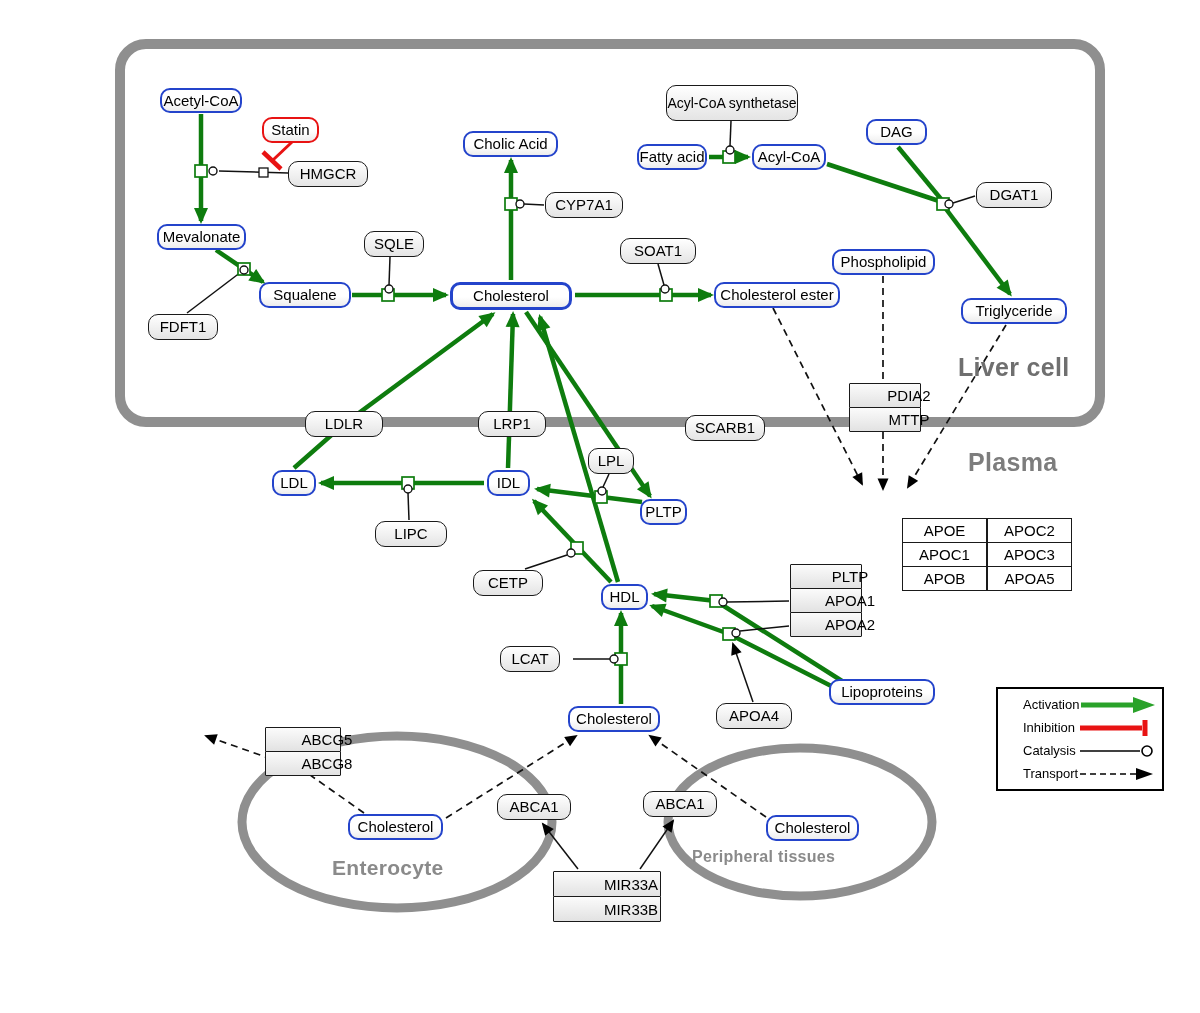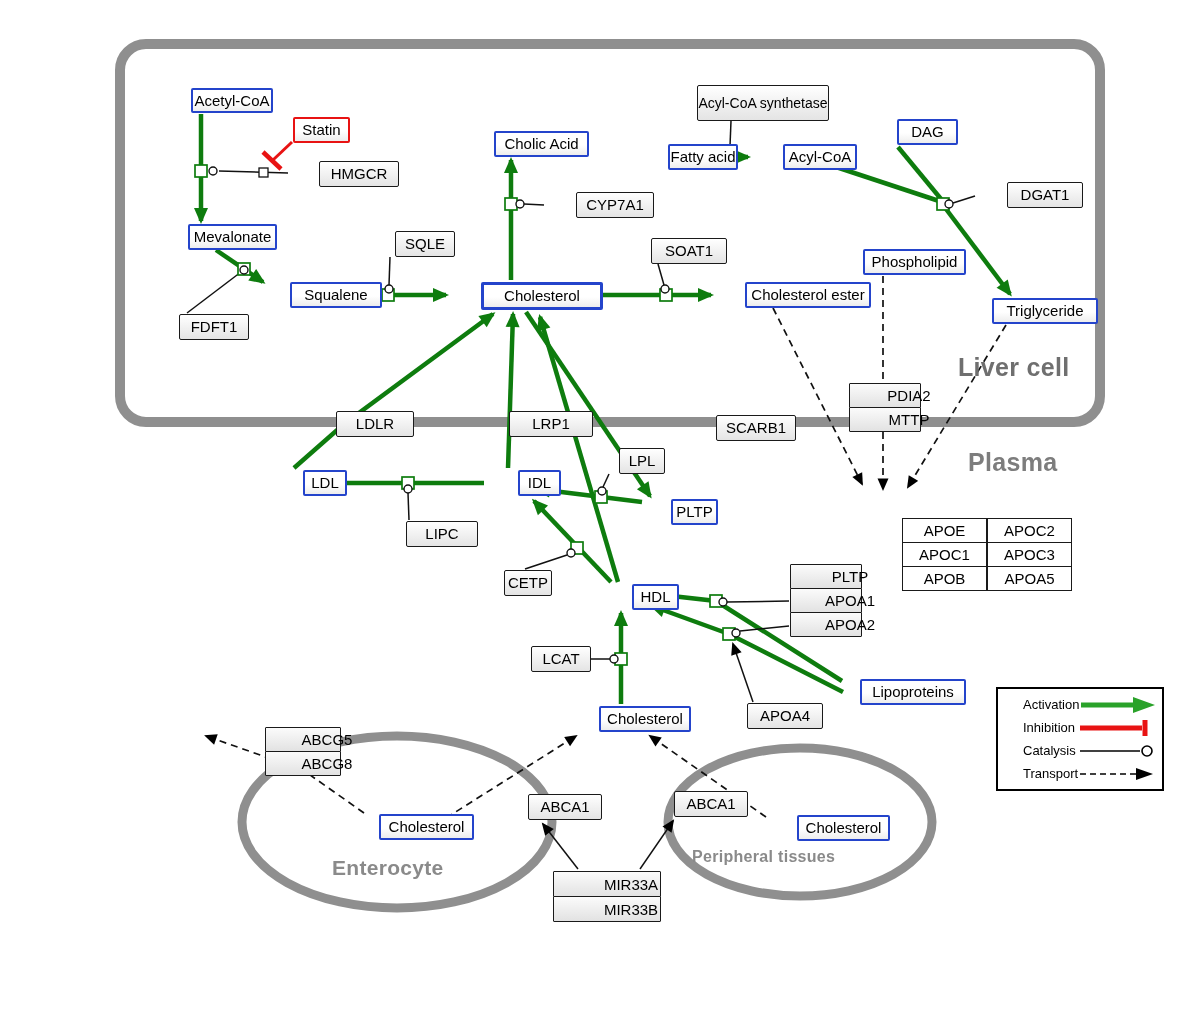--- a/index.html
+++ b/index.html
@@ -1,20 +1,20 @@
 <!DOCTYPE html>
 <html><head>
 <meta charset="utf-8">
 <style>
   html,body{margin:0;padding:0;background:#fff;font-family:"Liberation Sans",sans-serif;}
   .canvas{position:relative;width:1200px;height:1013px;background:#fff;overflow:hidden;}
   svg.layer{position:absolute;left:0;top:0;}
   .node{position:absolute;display:flex;align-items:center;justify-content:center;
         text-align:center;font-size:15px;color:#000;box-sizing:border-box;
-        background:linear-gradient(180deg,#ffffff 55%,#ededed);border-radius:2px;line-height:1.05;margin-left:31px;}
+        background:linear-gradient(180deg,#ffffff 55%,#ededed);border-radius:10px;line-height:1.05;}
   .metab{border:2px solid #2444cb;}
   .metab-strong{border:3px solid #2444cb;}
   .statin{border:2px solid #e81313;}
   .enzyme{border:1px solid #1a1a1a;background:linear-gradient(180deg,#ffffff,#e4e4e4);}
   .stack{position:absolute;box-sizing:border-box;}
   .stack .row{box-sizing:border-box;border:1px solid #1a1a1a;margin-top:-1px;
         display:flex;align-items:center;justify-content:center;font-size:15px;
         background:linear-gradient(180deg,#fbfbfb,#e2e2e2);border-radius:1px;padding-left:48px;}
   .stack .row:first-child{margin-top:0;}
   .apo{position:absolute;display:grid;grid-template-columns:85px 85px;}
@@ -161,25 +161,25 @@
   <div class="node statin" style="left:262px;top:117px;width:57px;height:26px">Statin</div>
 
   <div class="node enzyme" style="left:288px;top:161px;width:80px;height:26px">HMGCR</div>
   <div class="node enzyme" style="left:364px;top:231px;width:60px;height:26px">SQLE</div>
   <div class="node enzyme" style="left:545px;top:192px;width:78px;height:26px">CYP7A1</div>
   <div class="node enzyme" style="left:148px;top:314px;width:70px;height:26px">FDFT1</div>
   <div class="node enzyme" style="left:620px;top:238px;width:76px;height:26px">SOAT1</div>
   <div class="node enzyme" style="left:666px;top:85px;width:132px;height:36px;font-size:14px">Acyl-CoA synthetase</div>
   <div class="node enzyme" style="left:976px;top:182px;width:76px;height:26px">DGAT1</div>
   <div class="node enzyme" style="left:305px;top:411px;width:78px;height:26px">LDLR</div>
-  <div class="node enzyme" style="left:478px;top:411px;width:84px;height:26px">LRP1</div>
+  <div class="node enzyme" style="left:478px;top:411px;width:68px;height:26px">LRP1</div>
   <div class="node enzyme" style="left:685px;top:415px;width:80px;height:26px">SCARB1</div>
   <div class="node enzyme" style="left:588px;top:448px;width:46px;height:26px">LPL</div>
   <div class="node enzyme" style="left:375px;top:521px;width:72px;height:26px">LIPC</div>
-  <div class="node enzyme" style="left:473px;top:570px;width:48px;height:26px">CETP</div>
+  <div class="node enzyme" style="left:473px;top:570px;width:70px;height:26px">CETP</div>
   <div class="node enzyme" style="left:500px;top:646px;width:60px;height:26px">LCAT</div>
   <div class="node enzyme" style="left:716px;top:703px;width:76px;height:26px">APOA4</div>
   <div class="node enzyme" style="left:497px;top:794px;width:74px;height:26px">ABCA1</div>
   <div class="node enzyme" style="left:643px;top:791px;width:74px;height:26px">ABCA1</div>
 
   <div class="stack" style="left:849px;top:383px;width:72px">
     <div class="row" style="height:25px">PDIA2</div>
     <div class="row" style="height:25px">MTTP</div>
   </div>
   <div class="stack" style="left:790px;top:564px;width:72px">

